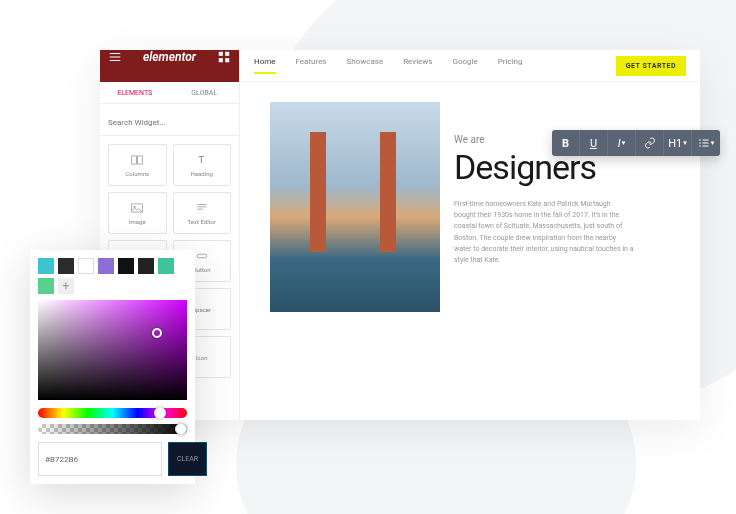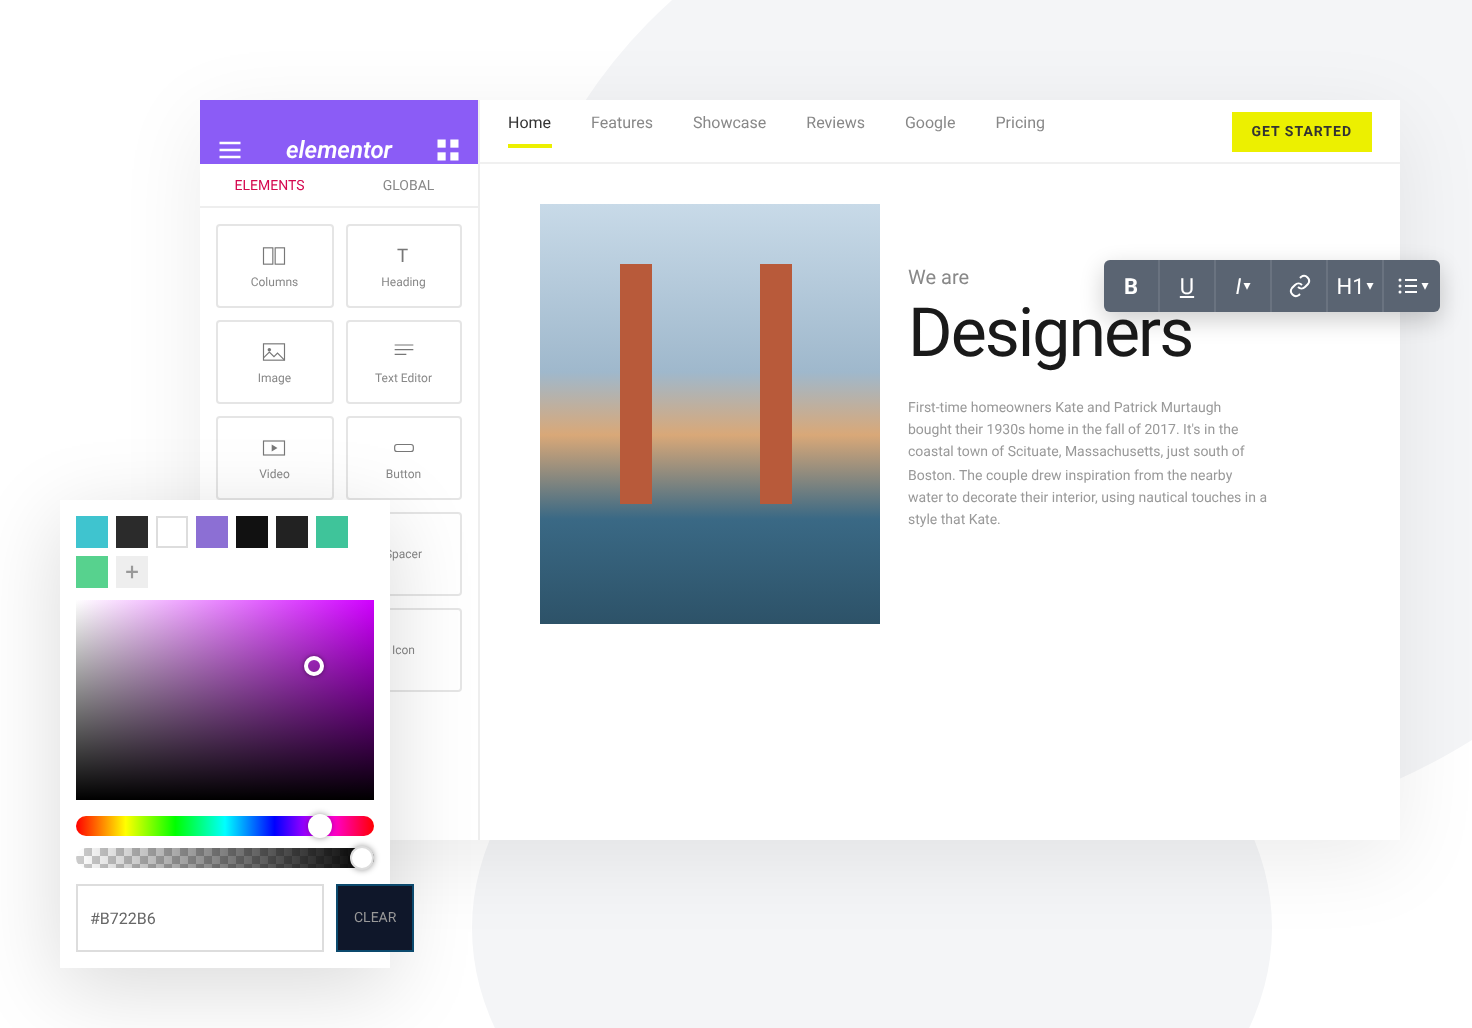--- a/index.html
+++ b/index.html
@@ -1,21 +1,21 @@
 <!DOCTYPE html>
 <html><head>
 <meta charset="utf-8">
 <style>
 *{margin:0;padding:0;box-sizing:border-box;font-family:-apple-system,BlinkMacSystemFont,"Segoe UI",Roboto,Arial,sans-serif}
 body{width:736px;height:514px;position:relative;background:#fff;overflow:hidden}
 .bg-blob{position:absolute;width:600px;height:500px;background:#f4f5f7;border-radius:50%;top:-80px;right:-120px;z-index:0}
 .bg-blob2{position:absolute;width:400px;height:300px;background:#f4f5f7;border-radius:50%;bottom:-100px;right:100px;z-index:0}
 .editor{position:absolute;top:50px;left:100px;width:600px;height:370px;background:#fff;box-shadow:0 10px 40px rgba(0,0,0,0.08);z-index:2;display:flex;flex-direction:column}
 .sidebar{width:140px;height:100%;background:#fff;border-right:1px solid #eee;display:flex;flex-direction:column}
-.sb-header{height:32px;background:#8b5cf6;display:flex;align-items:flex-end;justify-content:space-between;padding:0 8px}
+.sb-header{height:32px;background:#7f1d1d;display:flex;align-items:flex-start;justify-content:space-between;padding:0 8px}
 .sb-header .menu-ic,.sb-header .grid-ic{width:14px;height:14px;fill:#fff;cursor:pointer}
 .sb-header .logo{color:#fff;font-style:italic;font-size:12px;font-weight:600}
 .sb-tabs{display:flex;height:22px;border-bottom:1px solid #eee}
 .sb-tab{flex:1;font-size:7px;color:#888;display:flex;align-items:center;justify-content:center;cursor:pointer}
 .sb-tab.active{color:#d5084f}
 .sb-search{padding:6px 8px;border-bottom:1px solid #eee}
 .sb-search input{width:100%;border:none;font-size:8px;color:#aaa;outline:none}
 .sb-grid{display:grid;grid-template-columns:1fr 1fr;gap:6px;padding:8px}
 .sb-item{border:1px solid #e5e5e5;border-radius:2px;height:42px;display:flex;flex-direction:column;align-items:center;justify-content:center;cursor:pointer;background:#fff}
 .sb-item .ic{width:14px;height:14px;color:#777;margin-bottom:3px}
@@ -74,20 +74,23 @@
             <rect x="3" y="3" width="7" height="7" fill="#fff"></rect>
             <rect x="14" y="3" width="7" height="7" fill="#fff"></rect>
             <rect x="3" y="14" width="7" height="7" fill="#fff"></rect>
             <rect x="14" y="14" width="7" height="7" fill="#fff"></rect>
           </svg>
     </div>
     <div class="sb-tabs">
       <div class="sb-tab active">ELEMENTS</div>
       <div class="sb-tab">GLOBAL</div>
     </div>
+    <div class="sb-search">
+      <input placeholder="Search Widget..." style="">
+    </div>
     <div class="sb-grid">
       <div class="sb-item">
             <svg class="ic" viewBox="0 0 24 24">
               <rect x="3" y="5" width="8" height="14" fill="none" stroke="currentColor"></rect>
               <rect x="13" y="5" width="8" height="14" fill="none" stroke="currentColor"></rect>
             </svg>
             <span class="lbl">Columns</span>
           </div>
       <div class="sb-item">
             <svg class="ic" viewBox="0 0 24 24">

